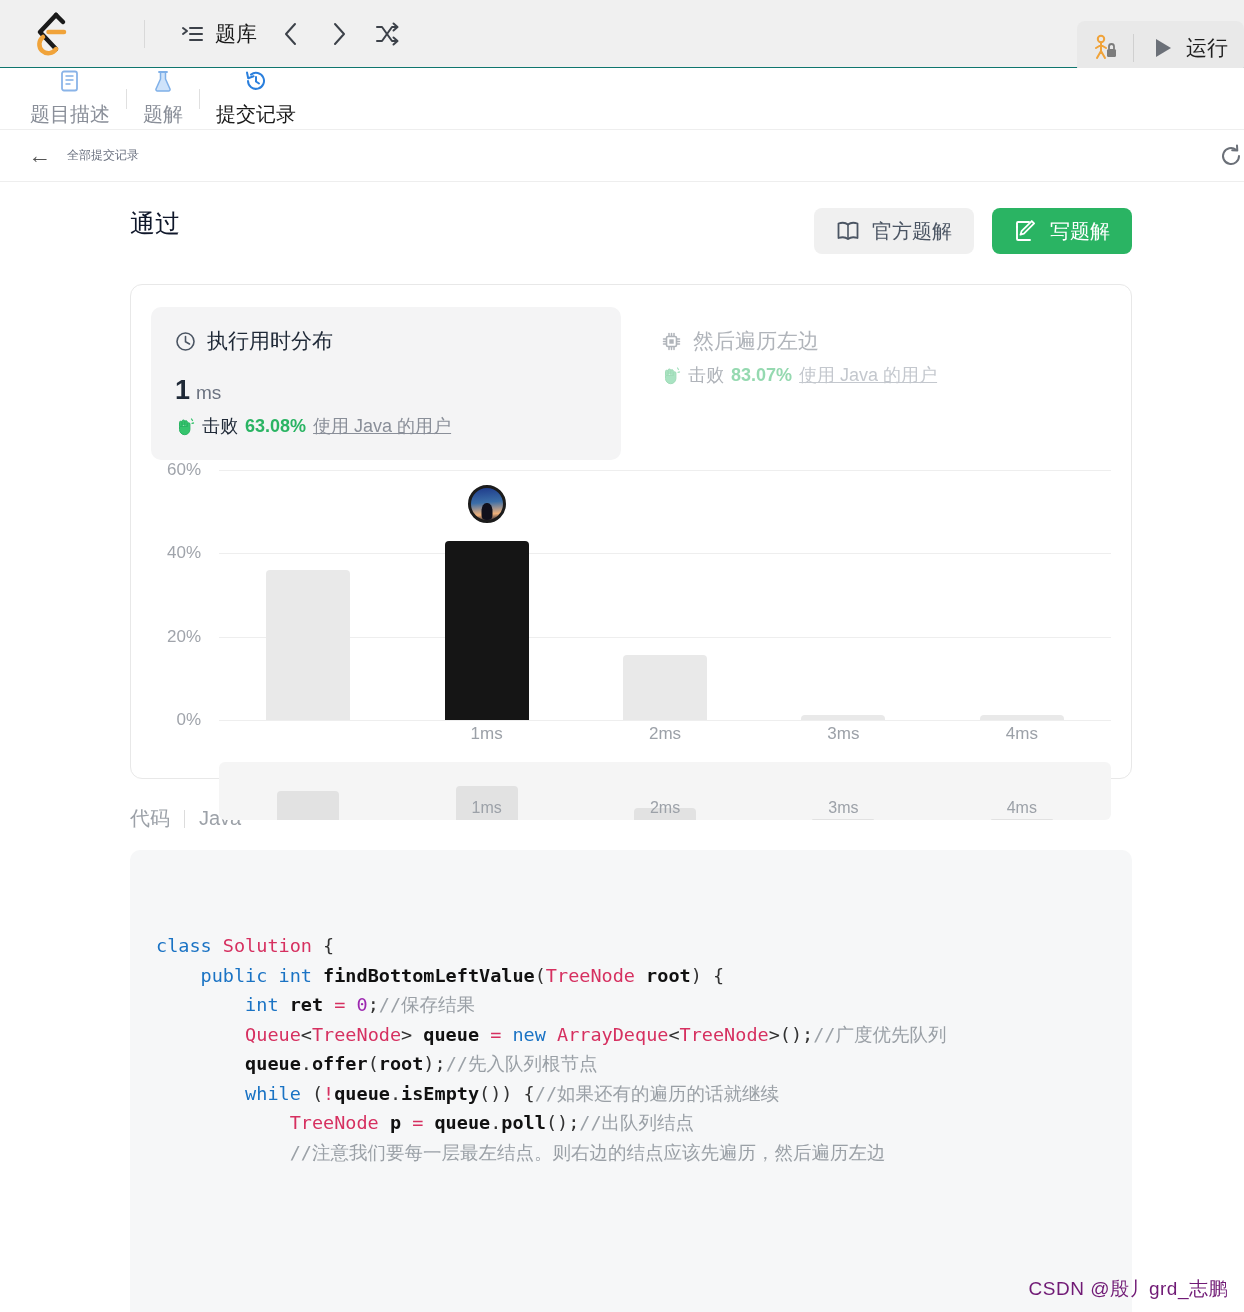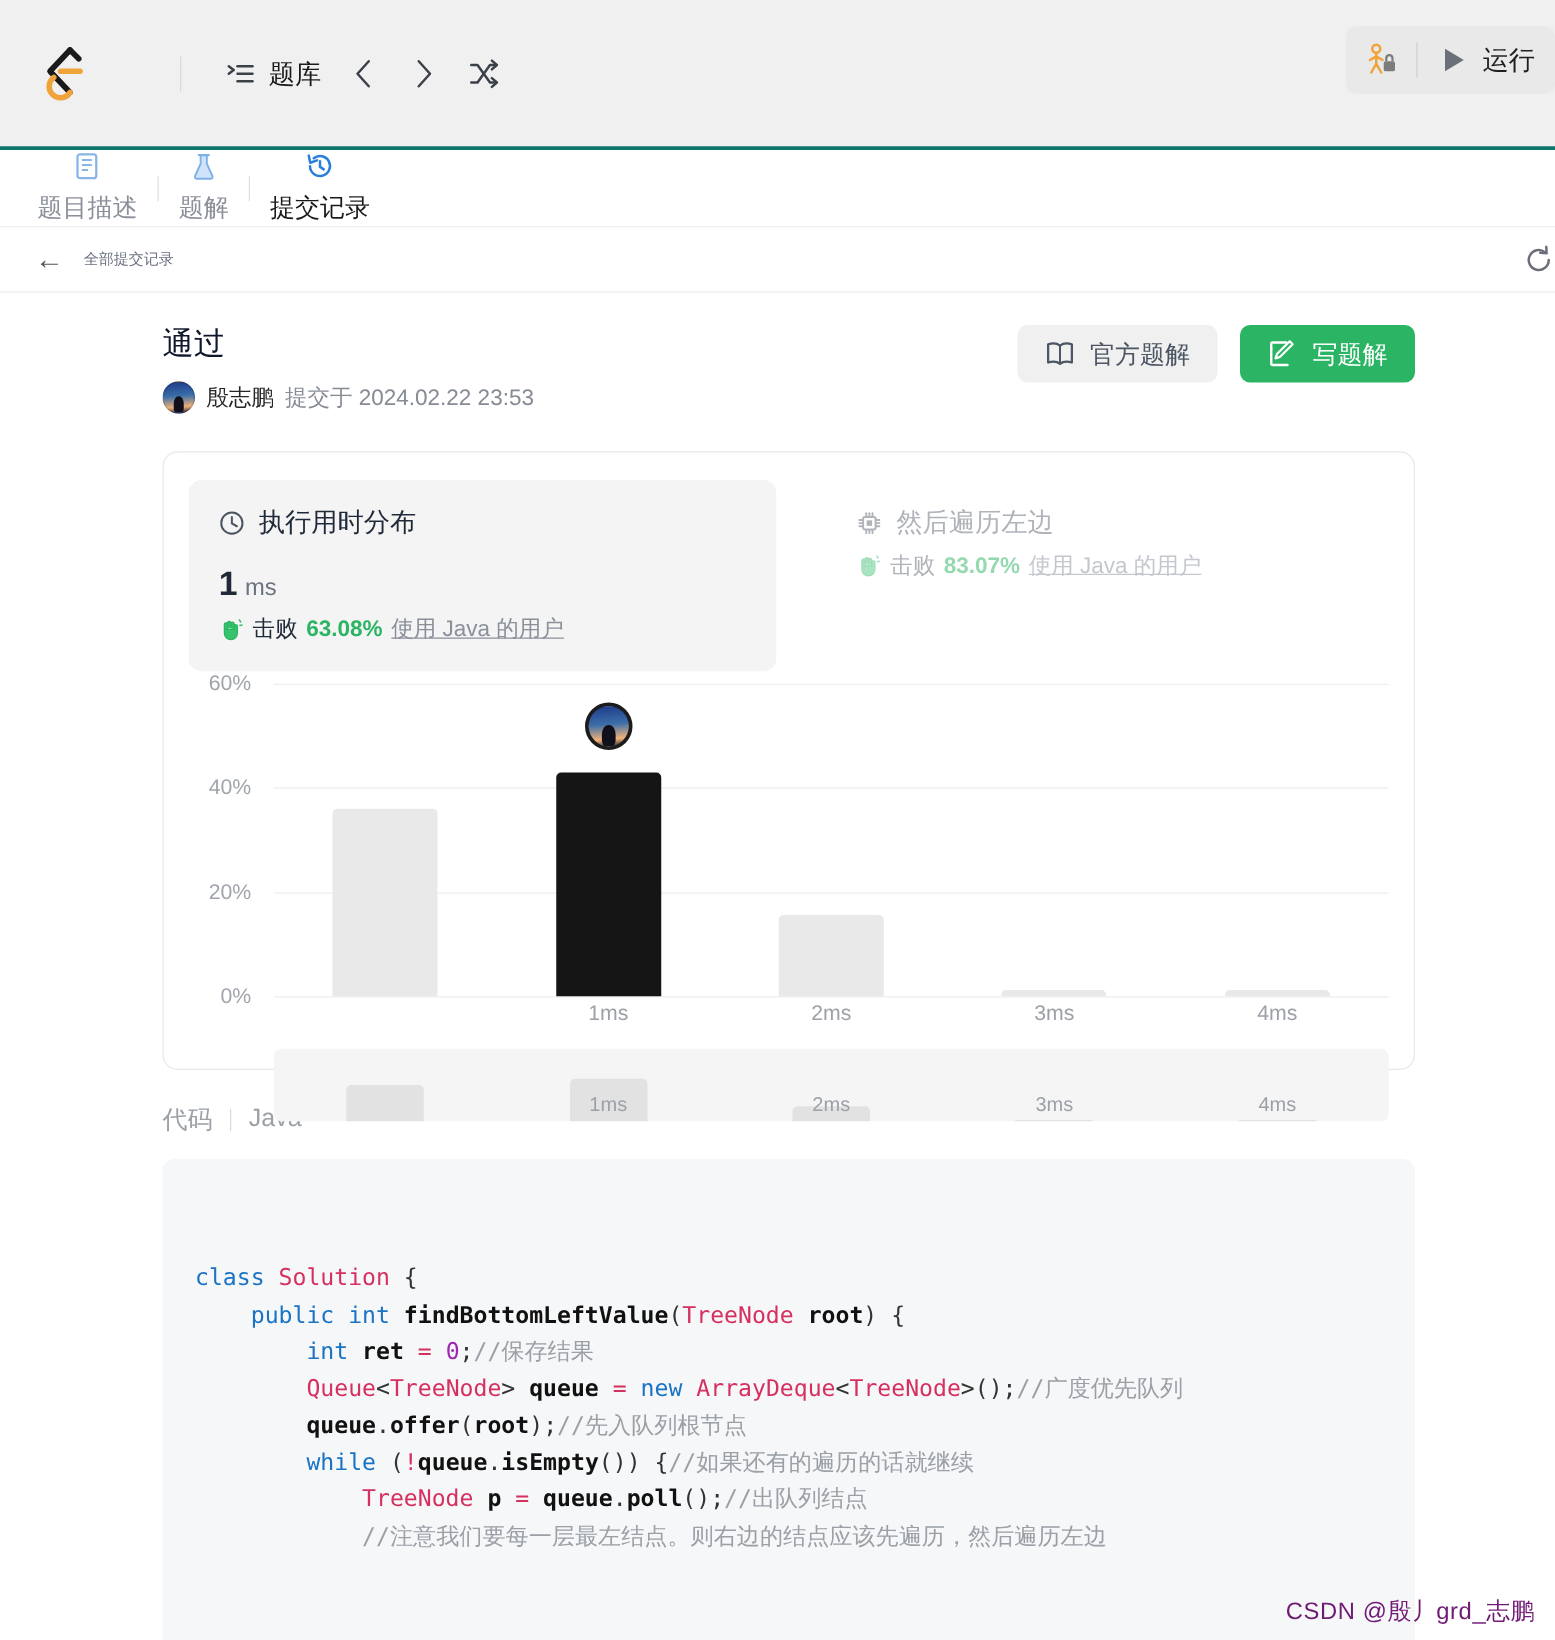--- a/index.html
+++ b/index.html
@@ -8,25 +8,25 @@
     font-family: "Liberation Sans", "DejaVu Sans", sans-serif;
     background: #ffffff;
     overflow: hidden;
     color: #262626;
   }
   .page { position: relative; width: 1244px; height: 1312px; background:#fff; }
 
   
   .topnav {
     position: relative;
-    height: 120px;
+    height: 68px;
     background: #f0f0f0;
     display: flex;
     align-items: center;
-    border-bottom: 3px solid #0f766e;
+    border-bottom: 1px solid #0f766e;
   }
   .lc-logo { margin-left: 30px; width: 42px; height: 46px; position: relative; }
   .nav-divider-v {
     width: 1px; height: 28px; background: #d9d9d9; margin-left: 72px;
   }
   .nav-group { display: flex; align-items: center; margin-left: 28px; gap: 4px; }
   .nav-item {
     display: flex; align-items: center; gap: 10px;
     padding: 6px 8px; border-radius: 6px; cursor: pointer;
   }
@@ -113,21 +113,21 @@
   }
   .btn-grey { background: #f0f0f0; color: #4b5563; }
   .btn-green { background: #2ab463; color: #fff; }
 
   
   .stats-card {
     margin: 30px 112px 0 130px;
     border: 1px solid #e8e8e8; border-radius: 12px;
     padding: 22px 20px 18px 20px; background: #fff;
   }
-  .stat-tabs { display: flex; gap: 40px; }
+  .stat-tabs { display: flex; gap: 16px; }
   .stat-tab {
     flex: 0 0 470px; border-radius: 10px; padding: 20px 24px 22px 24px; cursor: pointer;
   }
   .stat-tab.active { background: #f4f4f5; }
   .stat-title { display: flex; align-items: center; gap: 11px; font-size: 21px; }
   .stat-tab.active .stat-title { color: #1f2937; }
   .stat-tab.inactive .stat-title { color: #b0b4ba; }
   .stat-value { margin-top: 20px; font-size: 16px; }
   .stat-num { font-size: 27px; font-weight: bold; }
   .stat-tab.active .stat-num { color: #1f2937; }
@@ -326,25 +326,20 @@
         <path d="M19 2.5 L19.3 7.6 L14.2 7.3" fill="none" stroke="#6b7078" stroke-width="2" stroke-linecap="round" stroke-linejoin="round"></path>
       </svg>
     </span>
   </div>
 
   <div class="content">
 
     <div class="sub-head-row">
       <div>
         <div class="verdict">通过</div>
-        <div class="meta-row">
-          <span class="avatar"></span>
-          <span class="meta-user">殷志鹏</span>
-          <span class="meta-text">提交于 2024.02.22 23:53</span>
-        </div>
       </div>
 
       <div class="head-btns">
         <button class="btn btn-grey">
           <span>
             <svg width="24" height="22" viewBox="0 0 24 22">
               <path d="M12 4.5 C9.5 2.5 5.5 2.5 2.5 3.5 L2.5 18 C5.5 17 9.5 17 12 19 C14.5 17 18.5 17 21.5 18 L21.5 3.5 C18.5 2.5 14.5 2.5 12 4.5 Z" fill="none" stroke="#4b5563" stroke-width="1.8" stroke-linejoin="round"></path>
               <line x1="12" y1="4.5" x2="12" y2="19" stroke="#4b5563" stroke-width="1.6"></line>
             </svg>
           </span>

